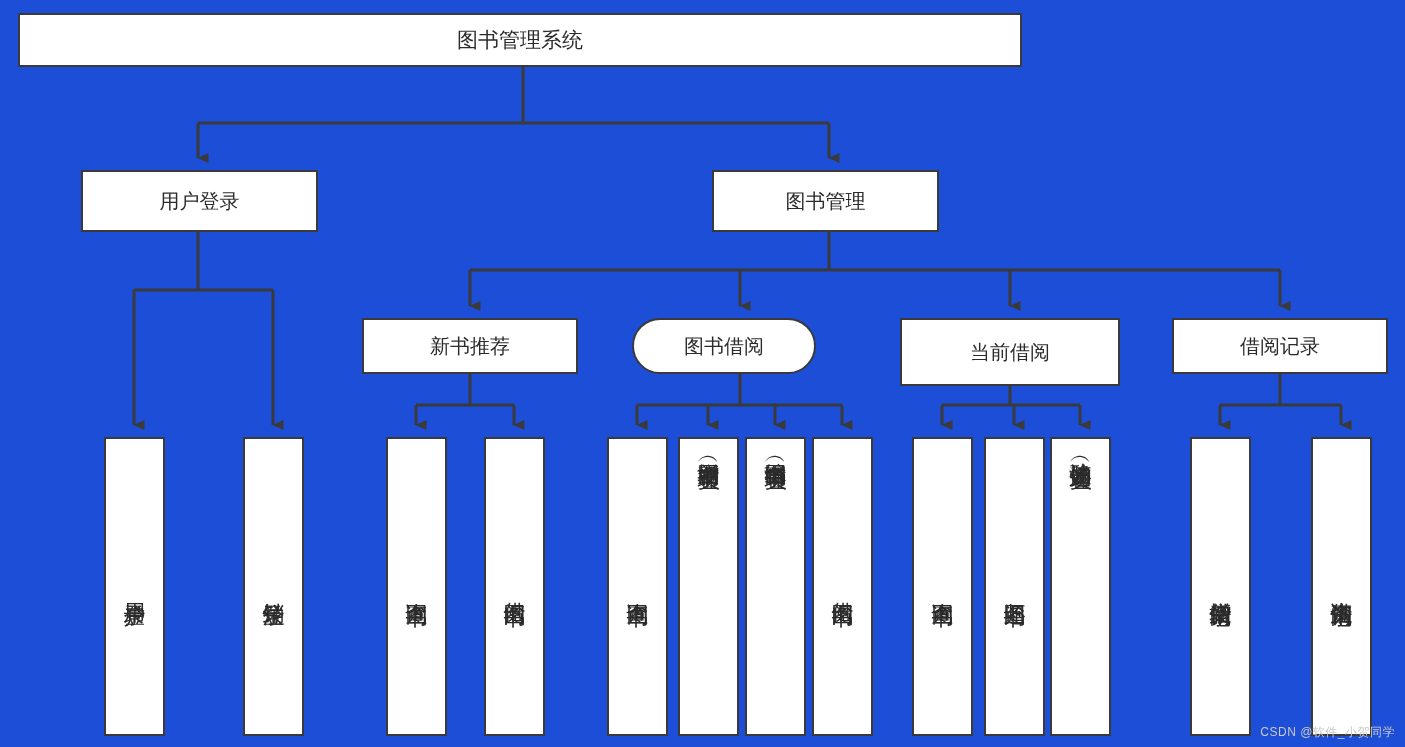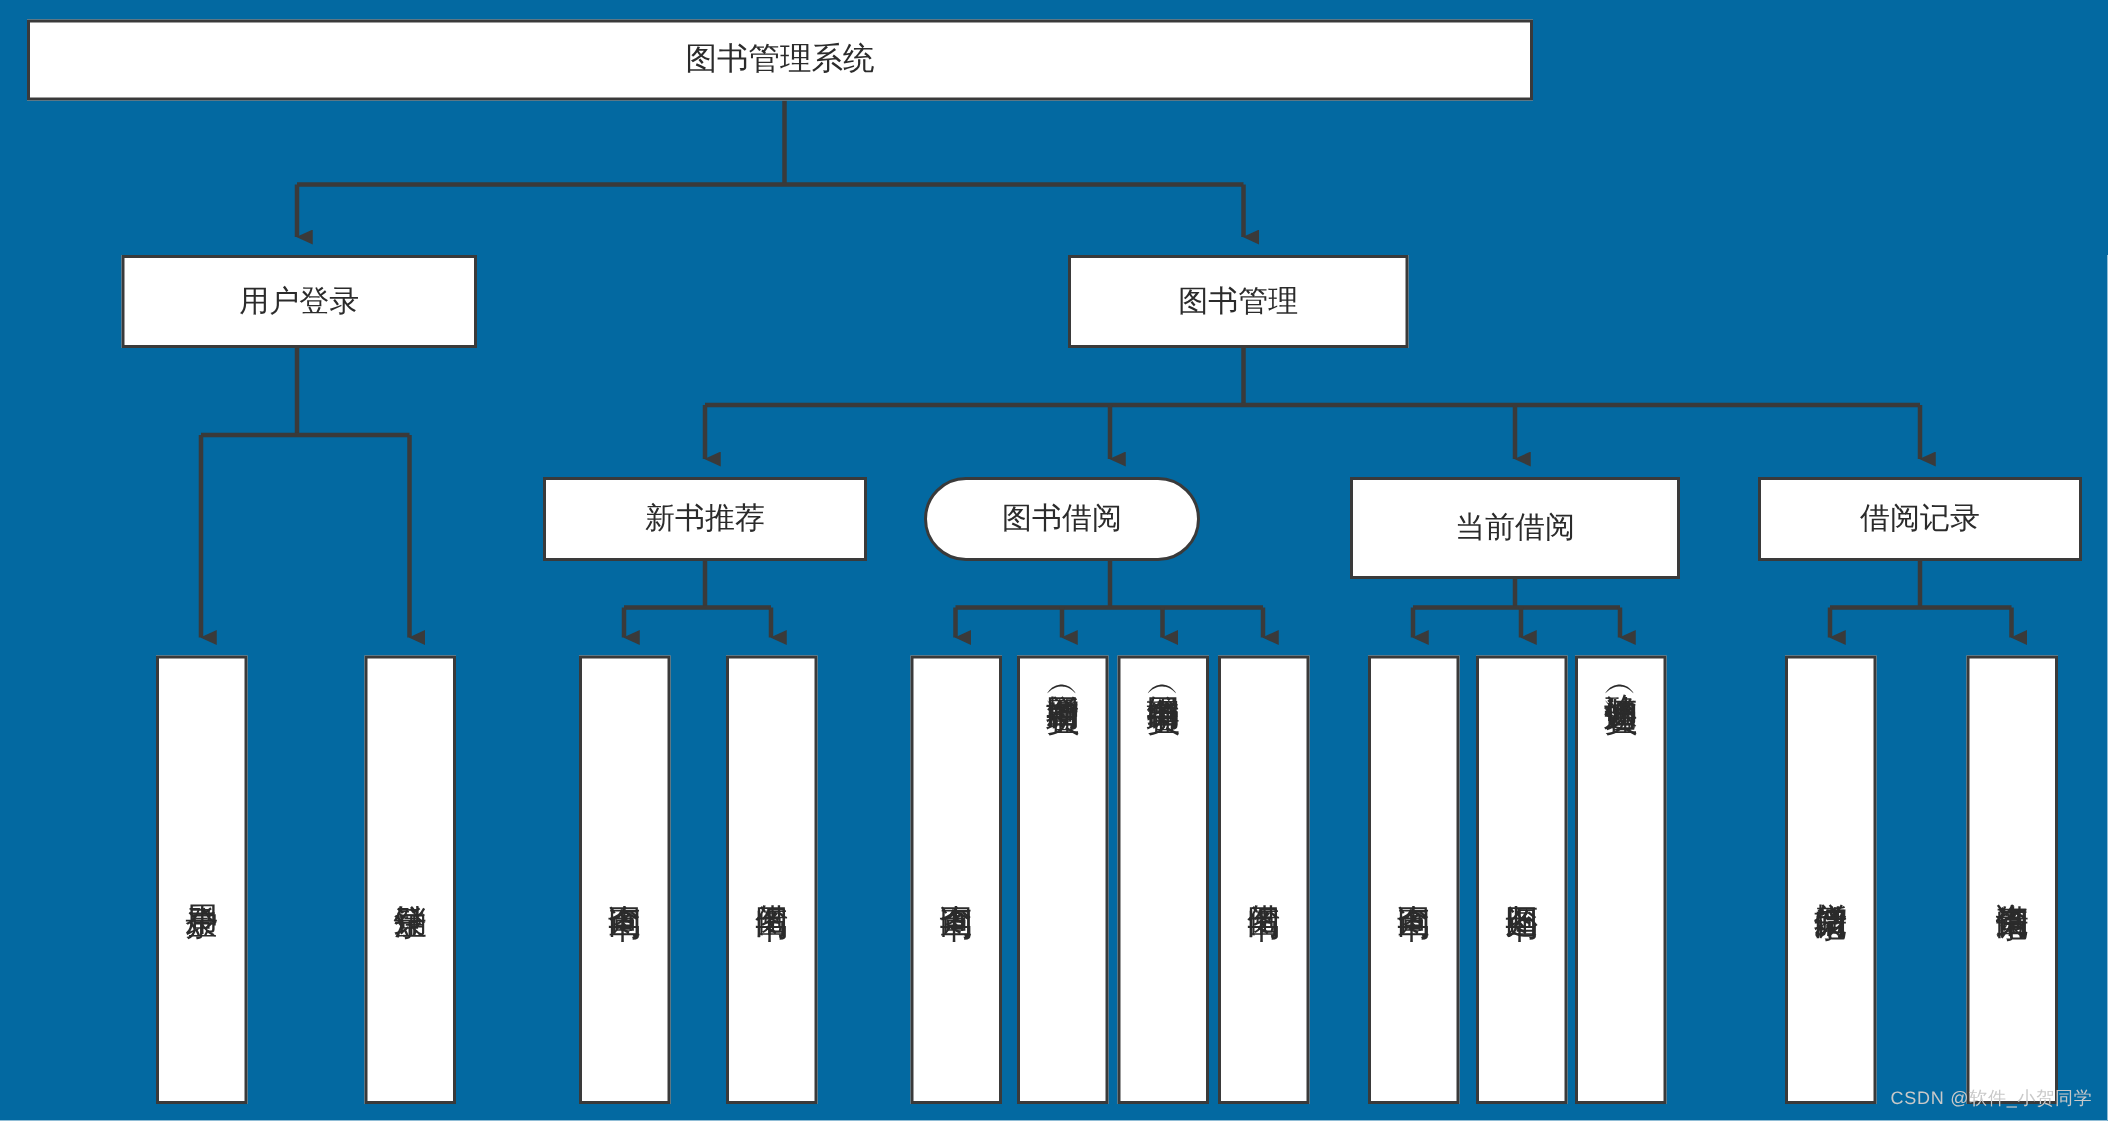--- a/index.html
+++ b/index.html
@@ -7,21 +7,21 @@
     padding: 0;
     background: #ffffff;
   }
   body {
     font-family: "Liberation Sans", "DejaVu Sans", sans-serif;
   }
   #canvas {
     position: relative;
     width: 1405px;
     height: 747px;
-    background: #0369a1;
+    background: #1d4ed8;
     overflow: hidden;
   }
   svg#wires {
     position: absolute;
     left: 0;
     top: 0;
     width: 1405px;
     height: 747px;
     pointer-events: none;
   }
@@ -139,21 +139,21 @@
   <div class="node lvl1-node" style="left: 81px; top: 170px; width: 237px; height: 62px;">
     <span class="node-label">用户登录</span>
   </div>
   <div class="node lvl1-node" style="left: 712px; top: 170px; width: 227px; height: 62px;">
     <span class="node-label">图书管理</span>
   </div>
 
   <div class="node lvl2-node" style="left: 362px; top: 318px; width: 216px; height: 56px;">
     <span class="node-label">新书推荐</span>
   </div>
-  <div class="node lvl2-node" style="left: 616px; top: 318px; width: 184px; height: 56px; border-radius: 28px;">
+  <div class="node lvl2-node" style="left: 632px; top: 318px; width: 184px; height: 56px; border-radius: 28px;">
     <span class="node-label">图书借阅</span>
   </div>
   <div class="node lvl2-node" style="left: 900px; top: 318px; width: 220px; height: 68px;">
     <span class="node-label">当前借阅</span>
   </div>
   <div class="node lvl2-node" style="left: 1172px; top: 318px; width: 216px; height: 56px;">
     <span class="node-label">借阅记录</span>
   </div>
 
   <div class="node leaf-node centered" style="left: 104px; top: 437px; width: 61px; height: 299px;">

